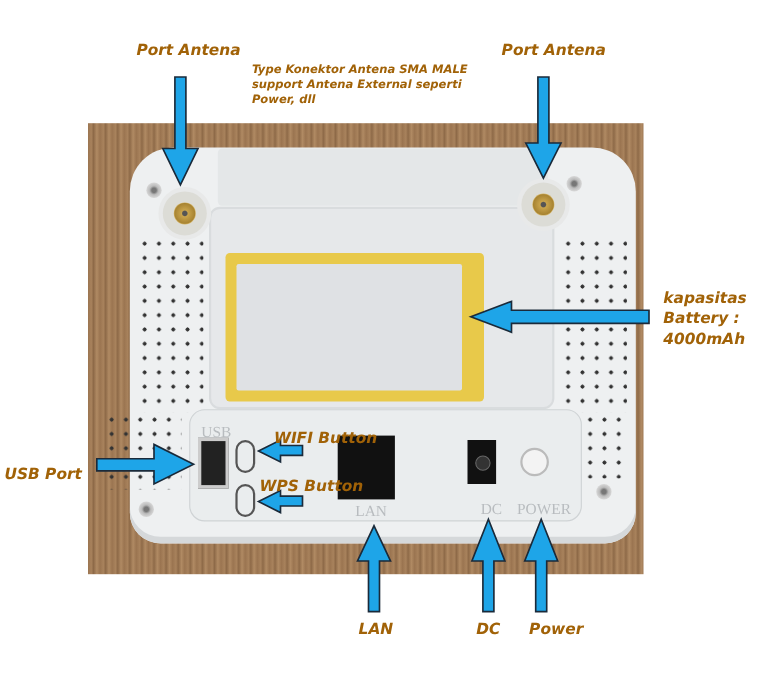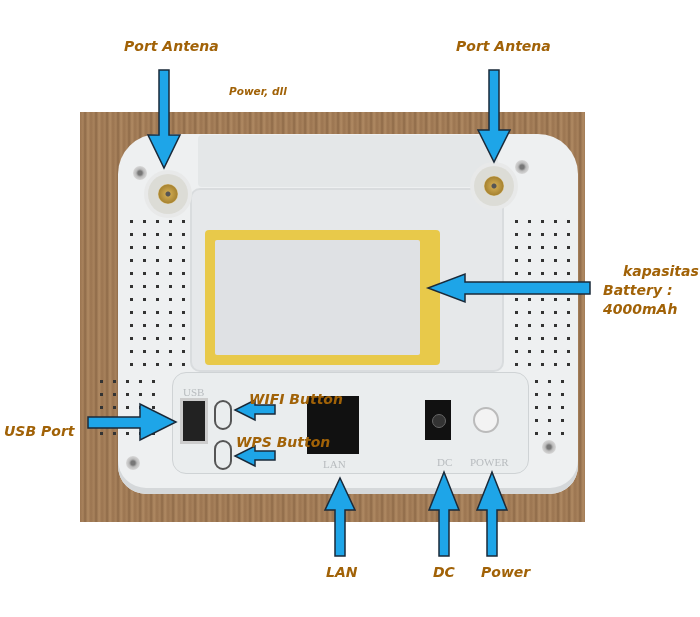--- a/index.html
+++ b/index.html
@@ -16,21 +16,21 @@
   .antport{position:absolute;width:40px;height:40px;border-radius:50%;background:#dcdcd6;box-shadow:0 0 0 4px #e8e9e9;}
   .antport::after{content:"";position:absolute;left:10px;top:10px;width:20px;height:20px;border-radius:50%;background:radial-gradient(circle,#555 2px,#c9a44c 3px,#a88432 9px,#d4b466 10px);}
   .screw{position:absolute;width:14px;height:14px;border-radius:50%;background:radial-gradient(circle,#777 2px,#bbb 4px,#d8d8d8 7px);}
   .io-panel{position:absolute;left:172px;top:372px;width:355px;height:100px;background:#eaedee;border-radius:14px;border:1px solid #cfd3d5;}
   .usb{position:absolute;left:180px;top:398px;width:22px;height:40px;background:#222;border:3px solid #ccc;}
   .lan{position:absolute;left:307px;top:396px;width:52px;height:58px;background:#111;}
   .dc{position:absolute;left:425px;top:400px;width:26px;height:40px;background:#111;}
   .dc::after{content:"";position:absolute;left:7px;top:14px;width:12px;height:12px;border-radius:50%;background:#333;border:1px solid #666;}
   .pwr{position:absolute;left:473px;top:407px;width:22px;height:22px;border-radius:50%;background:#f3f3f3;border:2px solid #bbb;}
   .btnslot{position:absolute;width:14px;height:26px;border:2px solid #555;border-radius:10px;}
-  .portlbl{position:absolute;font-size:11px;color:#b8bcbf;font-family:"Liberation Serif",serif;}
+  .portlbl{position:absolute;font-size:14px;color:#b8bcbf;font-family:"Liberation Serif",serif;}
   svg.arrows{position:absolute;left:0;top:0;}
 </style>
 </head>
 <body>
 
 <div id="canvas">
   <div class="photo"></div>
   <div class="router"></div>
   <div class="panel-top"></div>
   <div class="vents" style="left:125px;top:215px;width:60px;height:160px;"></div>
@@ -68,22 +68,24 @@
       <polygon points="275,405 275,414 255,414 255,420 235,410 255,400 255,405"></polygon>
       <polygon points="275,451 275,460 255,460 255,466 235,456 255,446 255,451"></polygon>
       <polygon points="335,556 345,556 345,510 355,510 340,478 325,510 335,510"></polygon>
       <polygon points="439,556 449,556 449,510 459,510 444,472 429,510 439,510"></polygon>
       <polygon points="487,556 497,556 497,510 507,510 492,472 477,510 487,510"></polygon>
     </g>
   </svg>
 
   <span class="lbl" style="left:124px;top:38px;font-size:14px;">Port Antena</span>
   <span class="lbl" style="left:456px;top:38px;font-size:14px;">Port Antena</span>
+  <span class="lbl" style="left:229px;top:57px;font-size:10.5px;">Type Konektor Antena SMA MALE</span>
+  <span class="lbl" style="left:229px;top:71px;font-size:10.5px;">support Antena External seperti</span>
   <span class="lbl" style="left:229px;top:85px;font-size:10.5px;">Power, dll</span>
-  <span class="lbl" style="left:603px;top:263px;font-size:14px;margin-left:20px;">kapasitas</span>
+  <span class="lbl" style="left:603px;top:263px;font-size:14px;">kapasitas</span>
   <span class="lbl" style="left:603px;top:282px;font-size:14px;">Battery :</span>
   <span class="lbl" style="left:603px;top:301px;font-size:14px;">4000mAh</span>
   <span class="lbl" style="left:4px;top:423px;font-size:14px;">USB Port</span>
   <span class="lbl" style="left:249px;top:391px;font-size:14px;">WIFI Button</span>
   <span class="lbl" style="left:236px;top:434px;font-size:14px;">WPS Button</span>
   <span class="lbl" style="left:326px;top:564px;font-size:14px;">LAN</span>
   <span class="lbl" style="left:433px;top:564px;font-size:14px;">DC</span>
   <span class="lbl" style="left:481px;top:564px;font-size:14px;">Power</span>
 </div>
 

